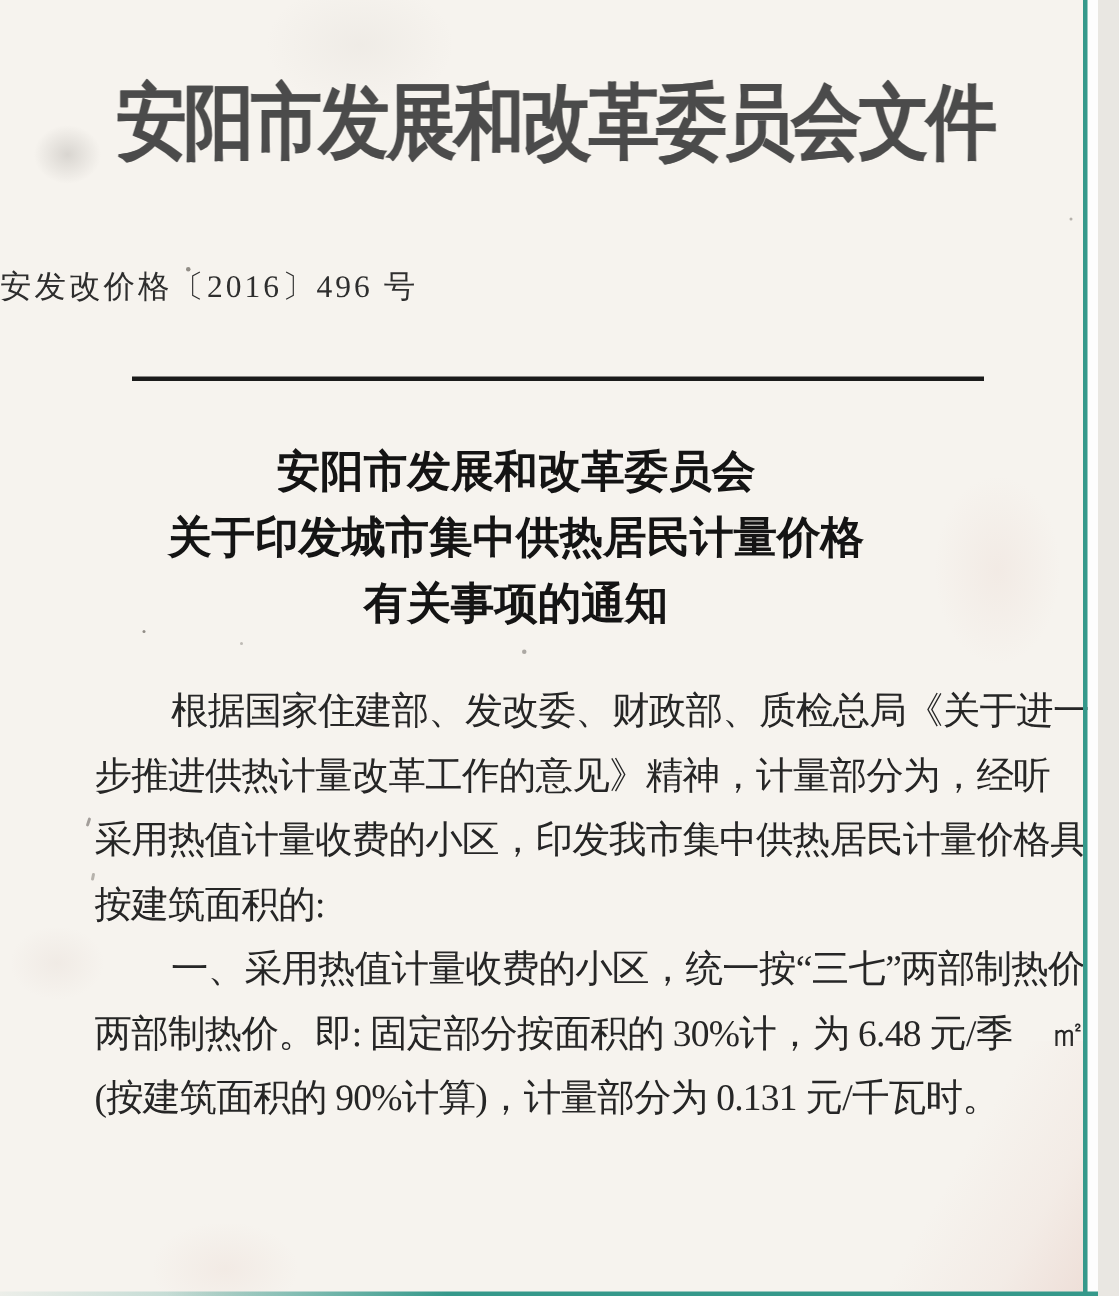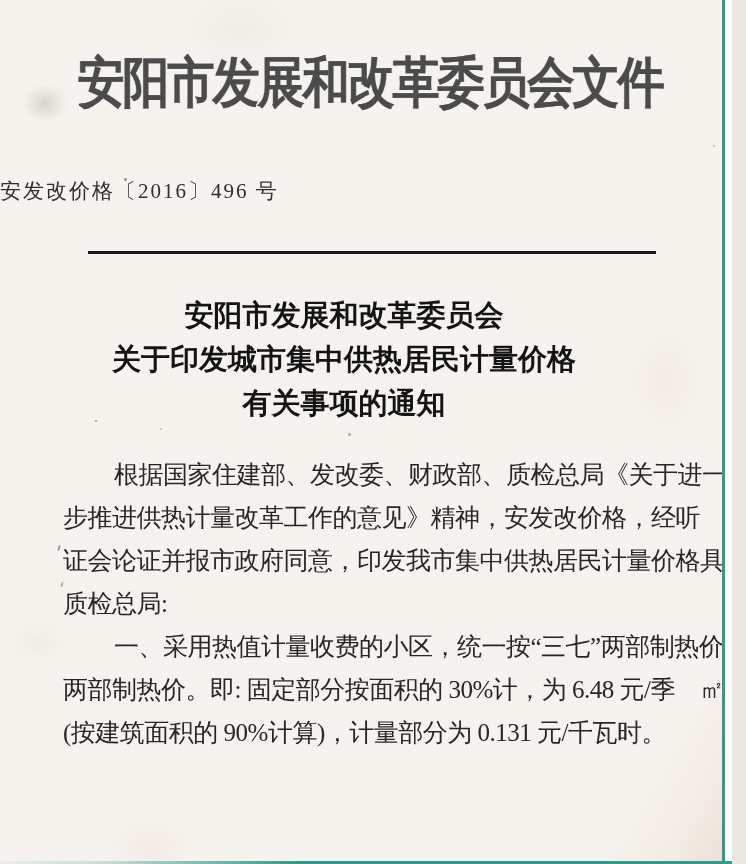--- a/index.html
+++ b/index.html
@@ -71,23 +71,23 @@
   <div class="rule"></div>
 
   <div class="title">
     <span class="tline">安阳市发展和改革委员会</span>
     <span class="tline">关于印发城市集中供热居民计量价格</span>
     <span class="tline">有关事项的通知</span>
   </div>
 
   <div class="body">
     <p class="indent pgap">根据国家住建部、发改委、财政部、质检总局《关于进一</p>
-    <p>步推进供热计量改革工作的意见》精神，安发改价格，经听</p>
-    <p>证会论证并报市政府同意，印发我市集中供热居民计量价格具</p>
-    <p>质检总局:</p>
+    <p>步推进供热计量改革工作的意见》精神，计量部分为，经听</p>
+    <p>采用热值计量收费的小区，印发我市集中供热居民计量价格具</p>
+    <p>按建筑面积的:</p>
     <p class="indent">一、采用热值计量收费的小区，统一按“三七”两部制热价</p>
     <p>两部制热价。即: 固定部分按面积的 30%计，为 6.48 元/季　㎡</p>
     <p>(按建筑面积的 90%计算)，计量部分为 0.131 元/千瓦时。</p>
   </div>
 
   <div class="curl-shade"></div>
   <div class="edge-white"></div>
   <div class="edge-teal-right"></div>
   <div class="edge-teal-bottom"></div>
 

